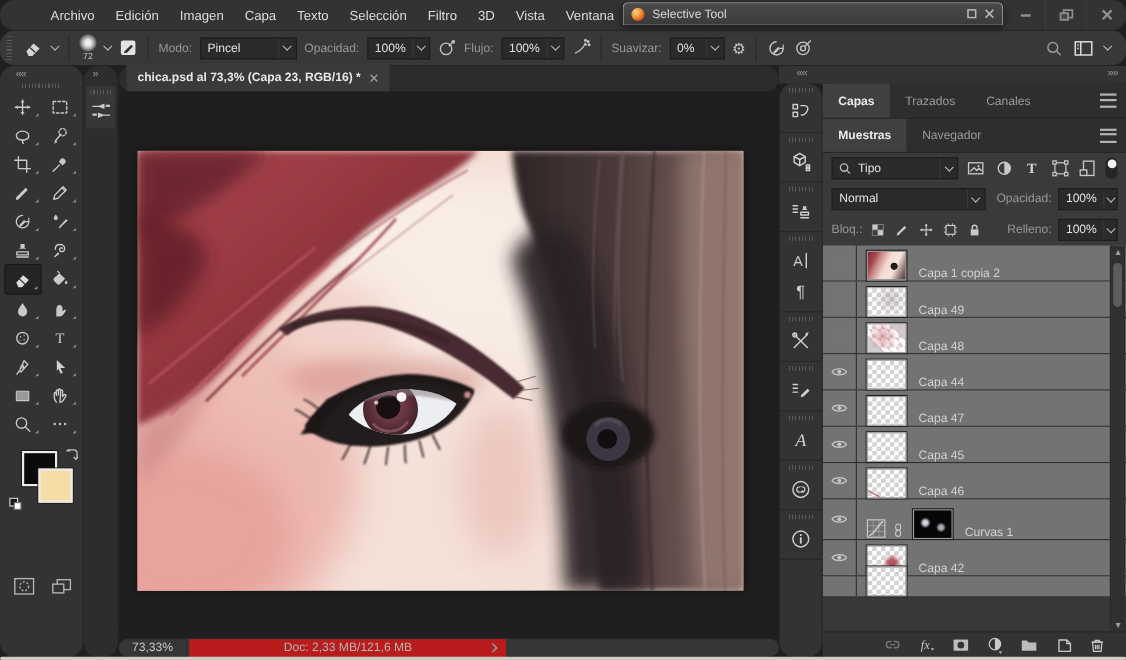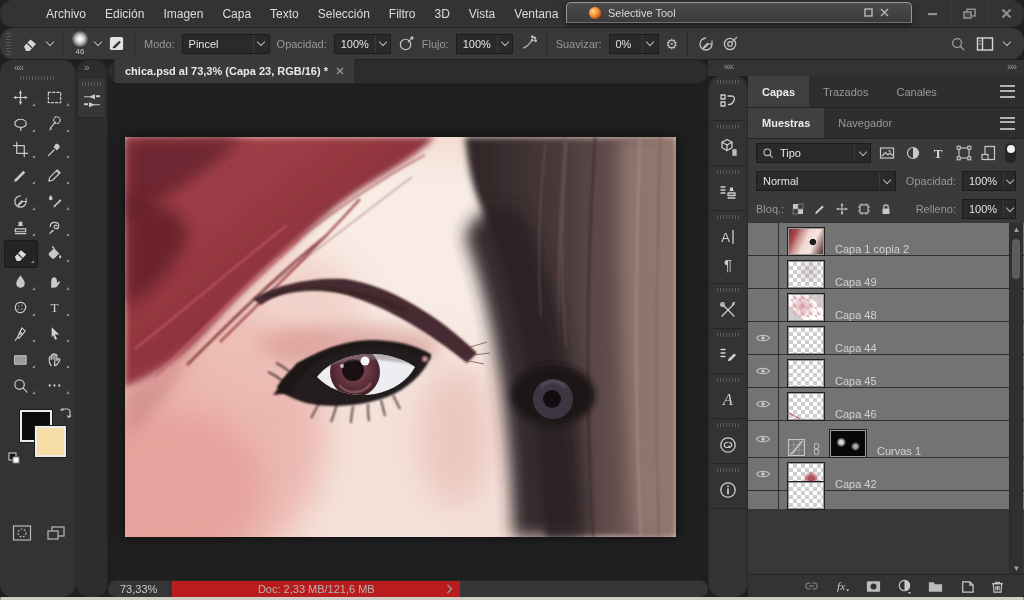--- a/index.html
+++ b/index.html
@@ -11,21 +11,21 @@
   
   .menubar{left:0;top:0;width:1024px;height:28px;background:#333;border-bottom:1px solid #262626;
            display:flex;align-items:center;gap:19px;padding-left:46px;box-sizing:border-box;}
   .menu-item{color:#dcdcdc;font-size:12px;cursor:default;}
   .win-controls{right:0;top:0;height:27px;display:flex;z-index:4;}
   .wc{width:36px;display:flex;align-items:center;justify-content:center;border-left:1px solid #3e3e3e;}
 
   
   .float-win{left:566px;top:2px;width:346px;height:21px;background:linear-gradient(#4b4b4b,#3b3b3b);
              border:1px solid #989898;border-bottom-color:#6f6f6f;border-radius:5px 5px 0 0;
-             display:flex;align-items:center;gap:7px;padding:0 22px;box-sizing:border-box;
+             display:flex;align-items:center;gap:7px;padding:0 7px;box-sizing:border-box;
              box-shadow:0 2px 6px rgba(0,0,0,.55);z-index:6;}
   .fw-logo{width:12px;height:12px;border-radius:50%;flex:none;
            background:radial-gradient(circle at 35% 35%,#ffd892 0%,#f08c2e 45%,#bf451c 80%);}
   .fw-title{flex:1;color:#d8d8d8;font-size:11px;}
 
   
   .optionsbar{left:0;top:28px;width:1024px;height:32px;background:#383838;border-bottom:1px solid #232323;
               display:flex;align-items:center;gap:7px;padding:0 6px;box-sizing:border-box;}
   .ob-grip{width:5px;height:22px;background:repeating-linear-gradient(#5a5a5a 0 1px,transparent 1px 3px);margin-right:2px;}
   .ob-sep{width:1px;height:24px;background:#2a2a2a;margin:0 2px;flex:none;}
@@ -208,21 +208,21 @@
           <path d="M3 11.5L9.5 4.5 15 9l-6.5 7H5z" fill="#d6d6d6"></path>
           <path d="M6.2 8.2L11 12.8" stroke="#3a3a3a" stroke-width="1.2"></path>
         </svg>
     </span>
     <span class="cv">
         <i></i>
       </span>
     <span class="ob-sep"></span>
     <span class="brushprev">
       <span class="brushdot"></span>
-      <span class="brushnum">46</span>
+      <span class="brushnum">72</span>
     </span>
     <span class="cv">
         <i></i>
       </span>
     <span>
       <svg width="17" height="17" viewBox="0 0 18 18">
           <rect x="2" y="2" width="14" height="14" rx="2" fill="#e2e2e2"></rect>
           <path d="M5 14c.2-1.6.7-2.2 1.7-2.9L12 6l1.6 1.6-5 5.3c-.8.8-1.6 1.1-3.6 1.1z" fill="#333"></path>
         </svg>
     </span>
@@ -901,29 +901,39 @@
           <span class="lname">Capa 44</span>
         </div>
         <div class="lrow">
           <span class="viscell">
             <svg width="16" height="12" viewBox="0 0 16 12">
               <path d="M1.5 6C4 2.3 12 2.3 14.5 6 12 9.7 4 9.7 1.5 6z" stroke="#c9c9c9" fill="none" stroke-width="1.1"></path>
               <circle cx="8" cy="6" r="1.8" fill="#c9c9c9"></circle>
             </svg>
           </span>
           <span class="thumb t-check"></span>
-          <span class="lname">Capa 45</span>
+          <span class="lname">Capa 47</span>
         </div>
         <div class="lrow">
           <span class="viscell">
             <svg width="16" height="12" viewBox="0 0 16 12">
               <path d="M1.5 6C4 2.3 12 2.3 14.5 6 12 9.7 4 9.7 1.5 6z" stroke="#c9c9c9" fill="none" stroke-width="1.1"></path>
               <circle cx="8" cy="6" r="1.8" fill="#c9c9c9"></circle>
             </svg>
           </span>
+          <span class="thumb t-check"></span>
+          <span class="lname">Capa 45</span>
+        </div>
+        <div class="lrow">
+          <span class="viscell">
+            <svg width="16" height="12" viewBox="0 0 16 12">
+              <path d="M1.5 6C4 2.3 12 2.3 14.5 6 12 9.7 4 9.7 1.5 6z" stroke="#c9c9c9" fill="none" stroke-width="1.1"></path>
+              <circle cx="8" cy="6" r="1.8" fill="#c9c9c9"></circle>
+            </svg>
+          </span>
           <span class="thumb t-check t-red"></span>
           <span class="lname">Capa 46</span>
         </div>
         <div class="lrow curves">
           <span class="viscell">
             <svg width="16" height="12" viewBox="0 0 16 12">
               <path d="M1.5 6C4 2.3 12 2.3 14.5 6 12 9.7 4 9.7 1.5 6z" stroke="#c9c9c9" fill="none" stroke-width="1.1"></path>
               <circle cx="8" cy="6" r="1.8" fill="#c9c9c9"></circle>
             </svg>
           </span>

